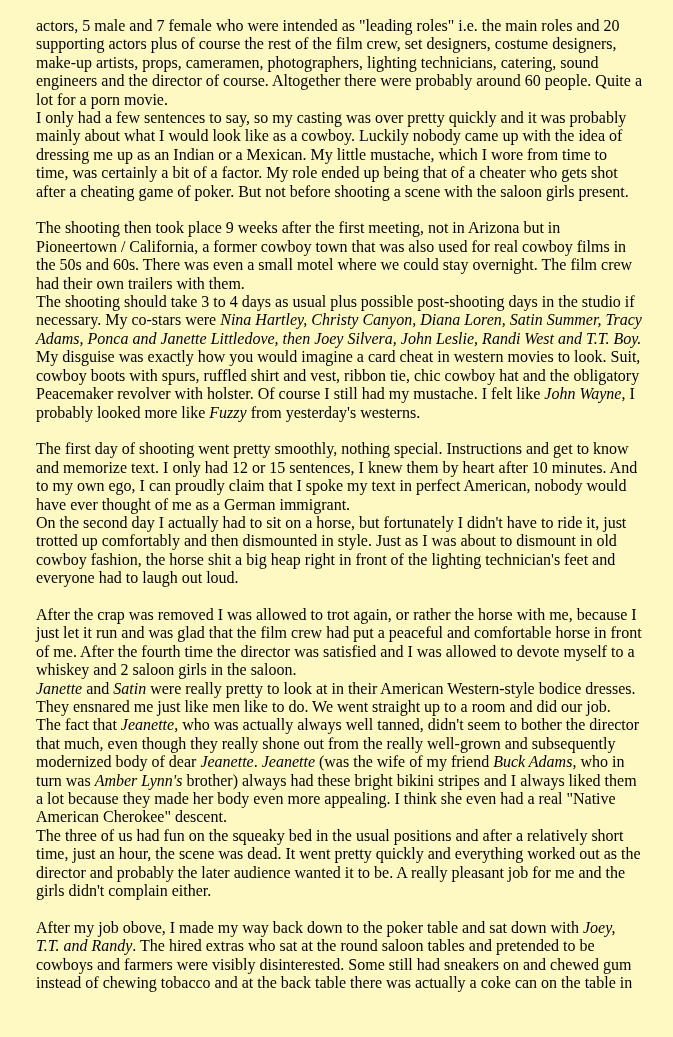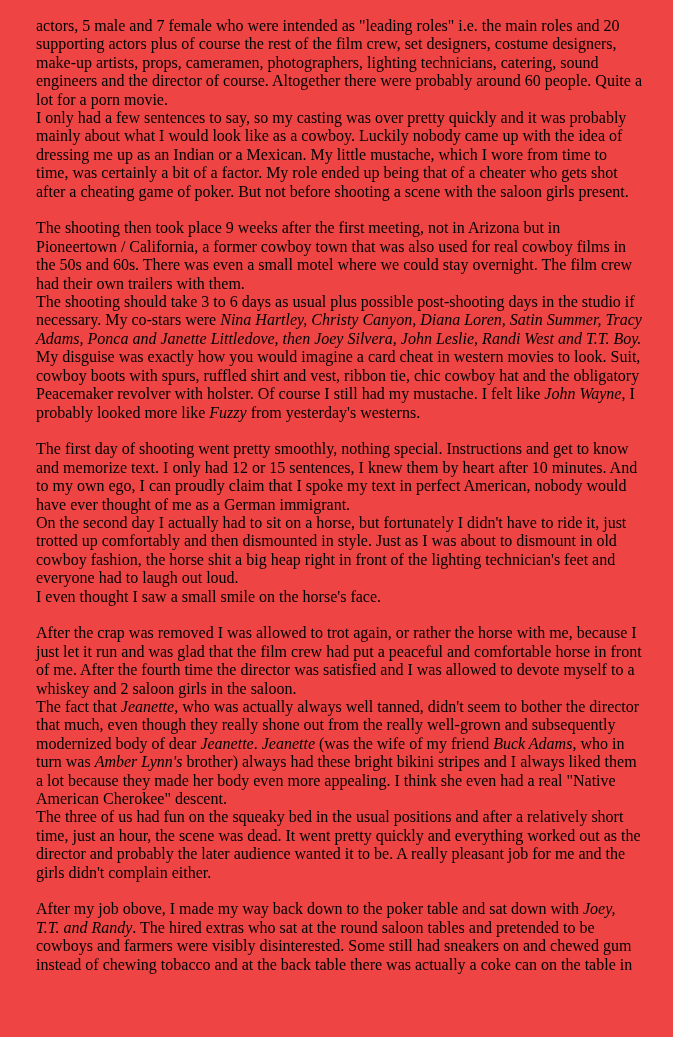--- a/index.html
+++ b/index.html
@@ -4,21 +4,21 @@
 <style>
   * { box-sizing: border-box; }
   html, body {
     margin: 0;
     padding: 0;
     background: #ffffff;
   }
   .page {
     width: 673px;
     height: 1037px;
-    background: #ef4444;
+    background: #fef9c3;
     overflow: hidden;
     padding: 17px 28px 0 36px;
     font-family: "Liberation Serif", "DejaVu Serif", serif;
     font-size: 16px;
     line-height: 18.4px;
     color: #000000;
   }
   .content {
     width: 606px;
   }
@@ -35,26 +35,26 @@
 </style>
 </head>
 <body>
 
 <div class="page">
   <div class="content">
       <div class="para"><span>actors, 5 male and 7 female who were intended as "leading roles" i.e. the main roles and 20 supporting actors plus of course the rest of the film crew, set designers, costume designers, make-up artists, props, cameramen, photographers, lighting technicians, catering, sound engineers and the director of course. Altogether there were probably around 60 people. Quite a lot for a porn movie.</span></div>
       <div class="para"><span>I only had a few sentences to say, so my casting was over pretty quickly and it was probably mainly about what I would look like as a cowboy. Luckily nobody came up with the idea of dressing me up as an Indian or a Mexican. My little mustache, which I wore from time to time, was certainly a bit of a factor. My role ended up being that of a cheater who gets shot after a cheating game of poker. But not before shooting a scene with the saloon girls present.</span></div>
       <div class="gap"></div>
       <div class="para"><span>The shooting then took place 9 weeks after the first meeting, not in Arizona but in Pioneertown / California, a former cowboy town that was also used for real cowboy films in the 50s and 60s. There was even a small motel where we could stay overnight. The film crew had their own trailers with them.</span></div>
-      <div class="para"><span>The shooting should take 3 to 6 days as usual plus possible post-shooting days in the studio if necessary. My co-stars were </span><em>Nina Hartley, Christy Canyon, Diana Loren, Satin Summer, Tracy Adams, Ponca and Janette Littledove, then Joey Silvera, John Leslie, Randi West and T.T. Boy.</em></div>
+      <div class="para"><span>The shooting should take 3 to 4 days as usual plus possible post-shooting days in the studio if necessary. My co-stars were </span><em>Nina Hartley, Christy Canyon, Diana Loren, Satin Summer, Tracy Adams, Ponca and Janette Littledove, then Joey Silvera, John Leslie, Randi West and T.T. Boy.</em></div>
       <div class="para"><span>My disguise was exactly how you would imagine a card cheat in western movies to look. Suit, cowboy boots with spurs, ruffled shirt and vest, ribbon tie, chic cowboy hat and the obligatory Peacemaker revolver with holster. Of course I still had my mustache. I felt like </span><em>John Wayne</em><span>, I probably looked more like </span><em>Fuzzy</em><span> from yesterday's westerns.</span></div>
       <div class="gap"></div>
       <div class="para"><span>The first day of shooting went pretty smoothly, nothing special. Instructions and get to know and memorize text. I only had 12 or 15 sentences, I knew them by heart after 10 minutes. And to my own ego, I can proudly claim that I spoke my text in perfect American, nobody would have ever thought of me as a German immigrant.</span></div>
       <div class="para"><span>On the second day I actually had to sit on a horse, but fortunately I didn't have to ride it, just trotted up comfortably and then dismounted in style. Just as I was about to dismount in old cowboy fashion, the horse shit a big heap right in front of the lighting technician's feet and everyone had to laugh out loud.</span></div>
-      <div class="para"><span>I even thought I saw a small smile on the horse's face.</span></div>
       <div class="gap"></div>
       <div class="para"><span>After the crap was removed I was allowed to trot again, or rather the horse with me, because I just let it run and was glad that the film crew had put a peaceful and comfortable horse in front of me. After the fourth time the director was satisfied and I was allowed to devote myself to a whiskey and 2 saloon girls in the saloon.</span></div>
+      <div class="para"><em>Janette</em><span> and </span><em>Satin</em><span> were really pretty to look at in their American Western-style bodice dresses. They ensnared me just like men like to do. We went straight up to a room and did our job.</span></div>
       <div class="para"><span>The fact that </span><em>Jeanette</em><span>, who was actually always well tanned, didn't seem to bother the director that much, even though they really shone out from the really well-grown and subsequently modernized body of dear </span><em>Jeanette</em><span>. </span><em>Jeanette</em><span> (was the wife of my friend </span><em>Buck Adams</em><span>, who in turn was </span><em>Amber Lynn's</em><span> brother) always had these bright bikini stripes and I always liked them a lot because they made her body even more appealing. I think she even had a real "Native American Cherokee" descent.</span></div>
       <div class="para"><span>The three of us had fun on the squeaky bed in the usual positions and after a relatively short time, just an hour, the scene was dead. It went pretty quickly and everything worked out as the director and probably the later audience wanted it to be. A really pleasant job for me and the girls didn't complain either.</span></div>
       <div class="gap"></div>
       <div class="para"><span>After my job obove, I made my way back down to the poker table and sat down with </span><em>Joey, T.T. and Randy</em><span>. The hired extras who sat at the round saloon tables and pretended to be cowboys and farmers were visibly disinterested. Some still had sneakers on and chewed gum instead of chewing tobacco and at the back table there was actually a coke can on the table in</span></div>
     </div>
 </div>
 
 </body></html>

